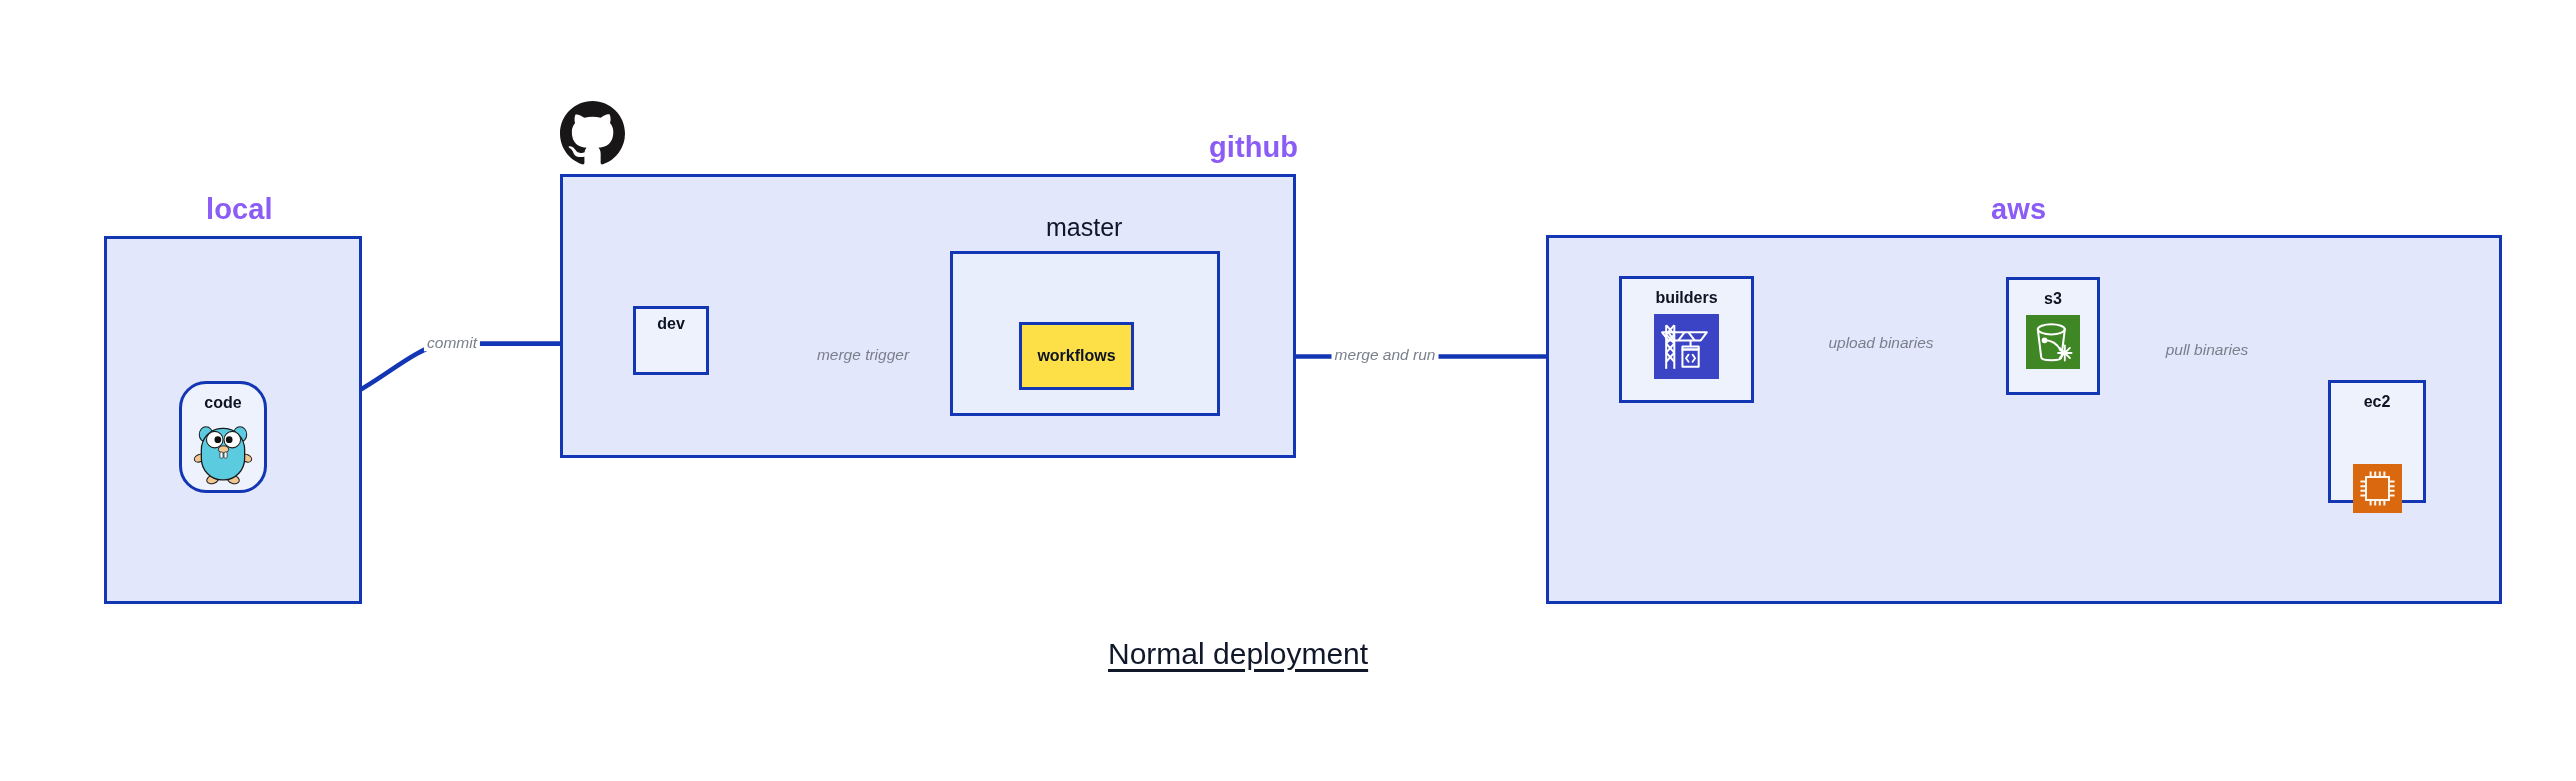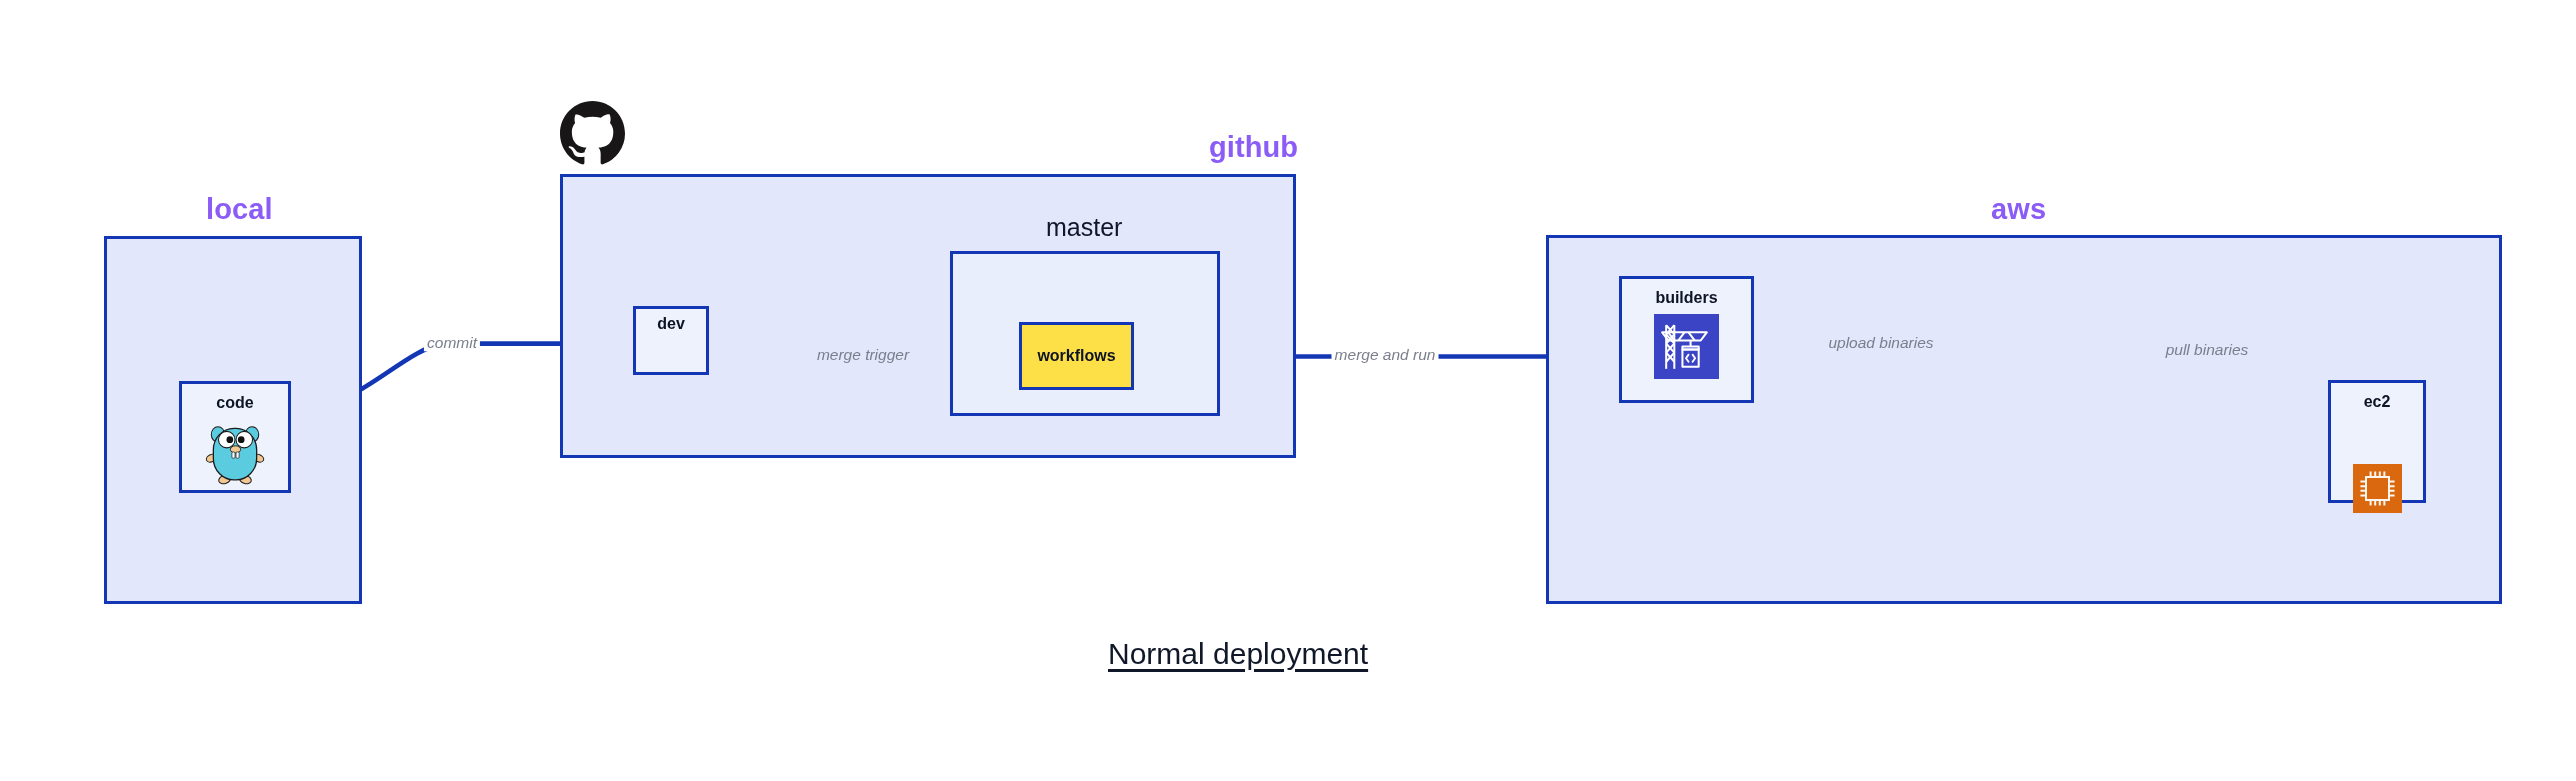--- a/index.html
+++ b/index.html
@@ -131,21 +131,21 @@
     <path d="M 3406 667 L 3893 667" fill="none" stroke="#1336b4" stroke-width="9" marker-end="url(#arrow)"></path>
 
     <path d="M 4075 655 C 4175 655 4215 690 4245 700 C 4340 740 4420 790 4519 783" fill="none" stroke="#1336b4" stroke-width="9" marker-end="url(#arrow)"></path>
   </svg>
 
   <div class="group-label" style="left:206px; top:195px;">local</div>
 
   <div class="group" style="left:104px; top:236px; width:258px; height:368px;">
   </div>
 
-  <div class="node" style="left:179px; top:381px; width:112px; height:112px;">
+  <div class="node" style="left:179px; top:381px; width:88px; height:112px;border-radius:27px;">
     <div class="node-title">code</div>
     <span class="node-icon">
       <svg width="64" height="66" viewBox="0 0 124 128" xmlns="http://www.w3.org/2000/svg">
 
         <ellipse cx="29" cy="30" rx="13" ry="15" fill="#5bcbe0" stroke="#1b1b1b" stroke-width="2"></ellipse>
         <ellipse cx="95" cy="30" rx="13" ry="15" fill="#5bcbe0" stroke="#1b1b1b" stroke-width="2"></ellipse>
 
         <ellipse cx="16" cy="76" rx="10" ry="7" fill="#f2c791" stroke="#1b1b1b" stroke-width="2" transform="rotate(-25 16 76)"></ellipse>
         <ellipse cx="108" cy="76" rx="10" ry="7" fill="#f2c791" stroke="#1b1b1b" stroke-width="2" transform="rotate(25 108 76)"></ellipse>
 
@@ -223,20 +223,44 @@
           <rect x="28" y="35" width="16" height="17"></rect>
         </g>
         <g fill="none" stroke="#ffffff" stroke-width="1.8" stroke-linecap="round" stroke-linejoin="round">
           <path d="M34 40 L31.5 43.5 L34 47"></path>
           <path d="M38 40 L40.5 43.5 L38 47"></path>
         </g>
       </svg>
     </span>
   </div>
 
+  <div class="node" style="left:2006px; top:277px; width:94px; height:118px;">
+    <div class="node-title">s3</div>
+    <span class="node-icon">
+      <svg width="54" height="54" viewBox="0 0 64 64" xmlns="http://www.w3.org/2000/svg">
+        <rect x="0" y="0" width="64" height="64" fill="#3f8624"></rect>
+        <g fill="none" stroke="#ffffff" stroke-width="2.4" stroke-linecap="round" stroke-linejoin="round">
+
+          <path d="M14 17 L18 50 C18 52 22 53.5 30 53.5 C38 53.5 42 52 42 50 L46 17"></path>
+
+          <ellipse cx="30" cy="17" rx="16" ry="6"></ellipse>
+
+          <path d="M22 30 C30 30 37 34 41 42"></path>
+          <circle cx="22" cy="30" r="2.2" fill="#ffffff"></circle>
+
+          <g stroke-width="2.2">
+            <path d="M46 36 L46 54"></path>
+            <path d="M38 45 L54 45"></path>
+            <path d="M40 39 L52 51"></path>
+            <path d="M52 39 L40 51"></path>
+          </g>
+        </g>
+      </svg>
+    </span>
+  </div>
 
   <div class="node" style="left:2328px; top:380px; width:98px; height:123px;gap:46px;">
     <div class="node-title">ec2</div>
     <span class="node-icon">
       <svg width="49" height="49" viewBox="0 0 64 64" xmlns="http://www.w3.org/2000/svg">
         <rect x="0" y="0" width="64" height="64" fill="#d9680f"></rect>
         <g fill="none" stroke="#fdf6ef" stroke-width="2.6" stroke-linecap="square">
           <rect x="17" y="17" width="30" height="30"></rect>
 
           <path d="M23 11 L23 17 M29 11 L29 17 M35 11 L35 17 M41 11 L41 17"></path>

